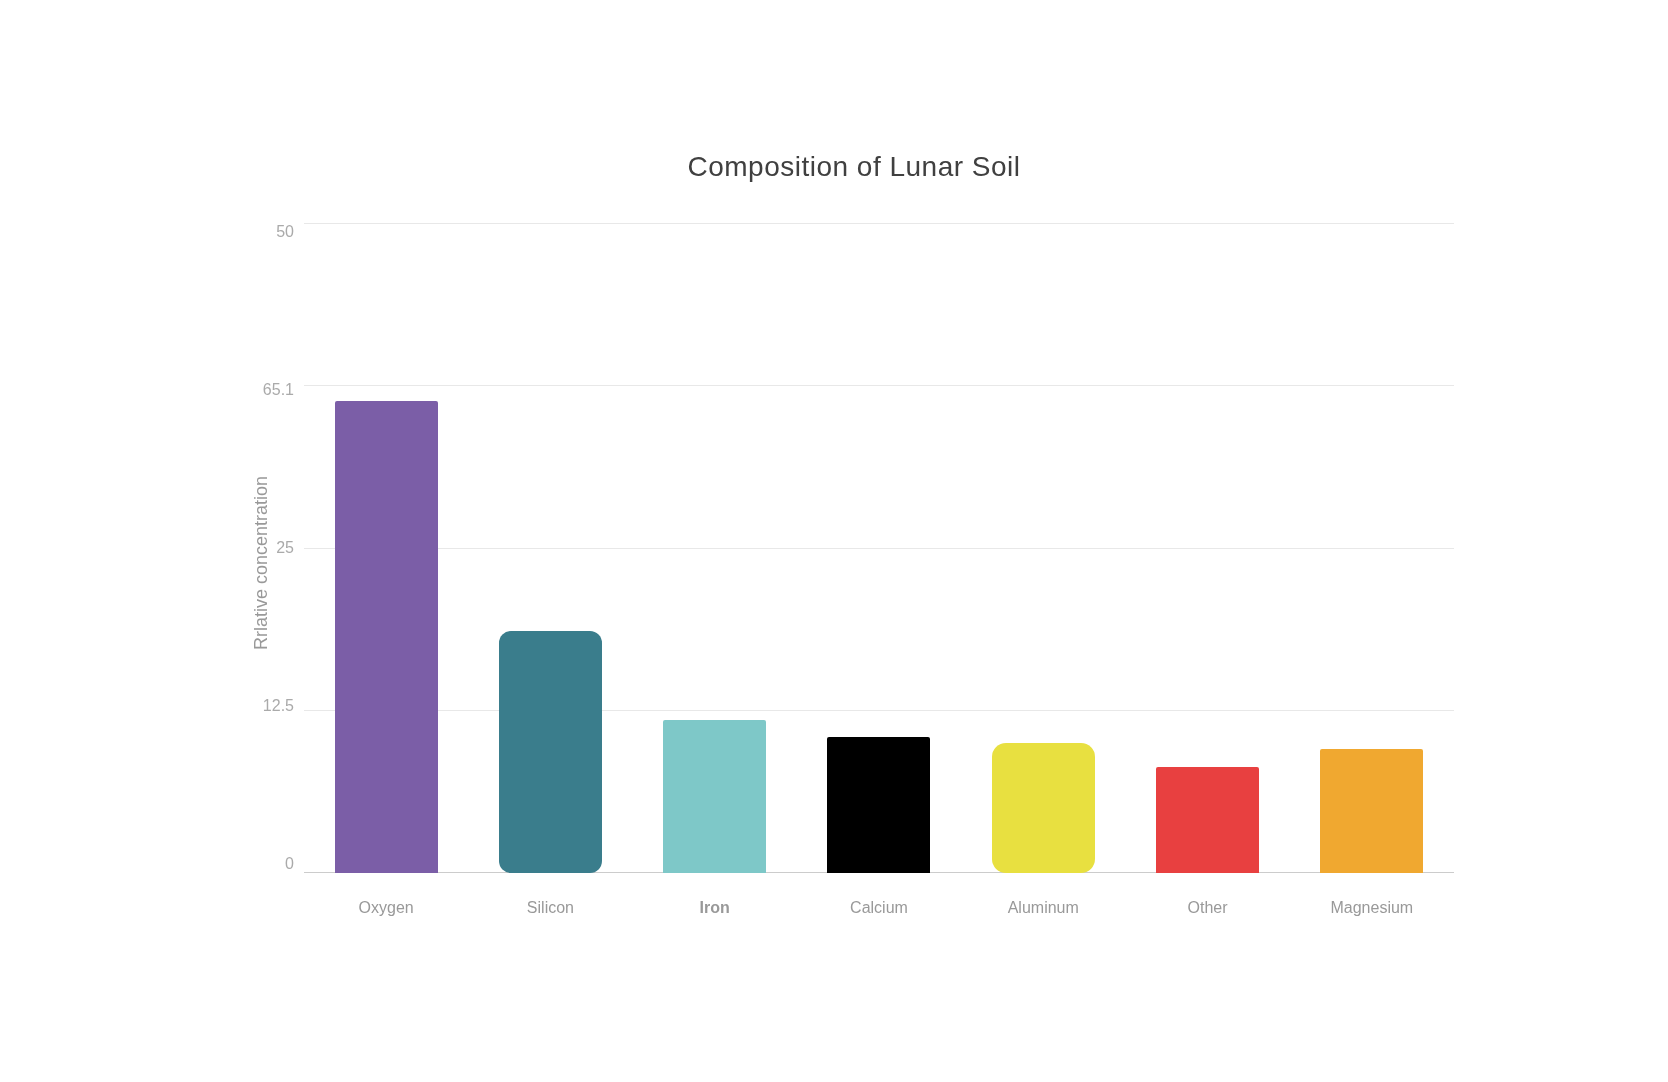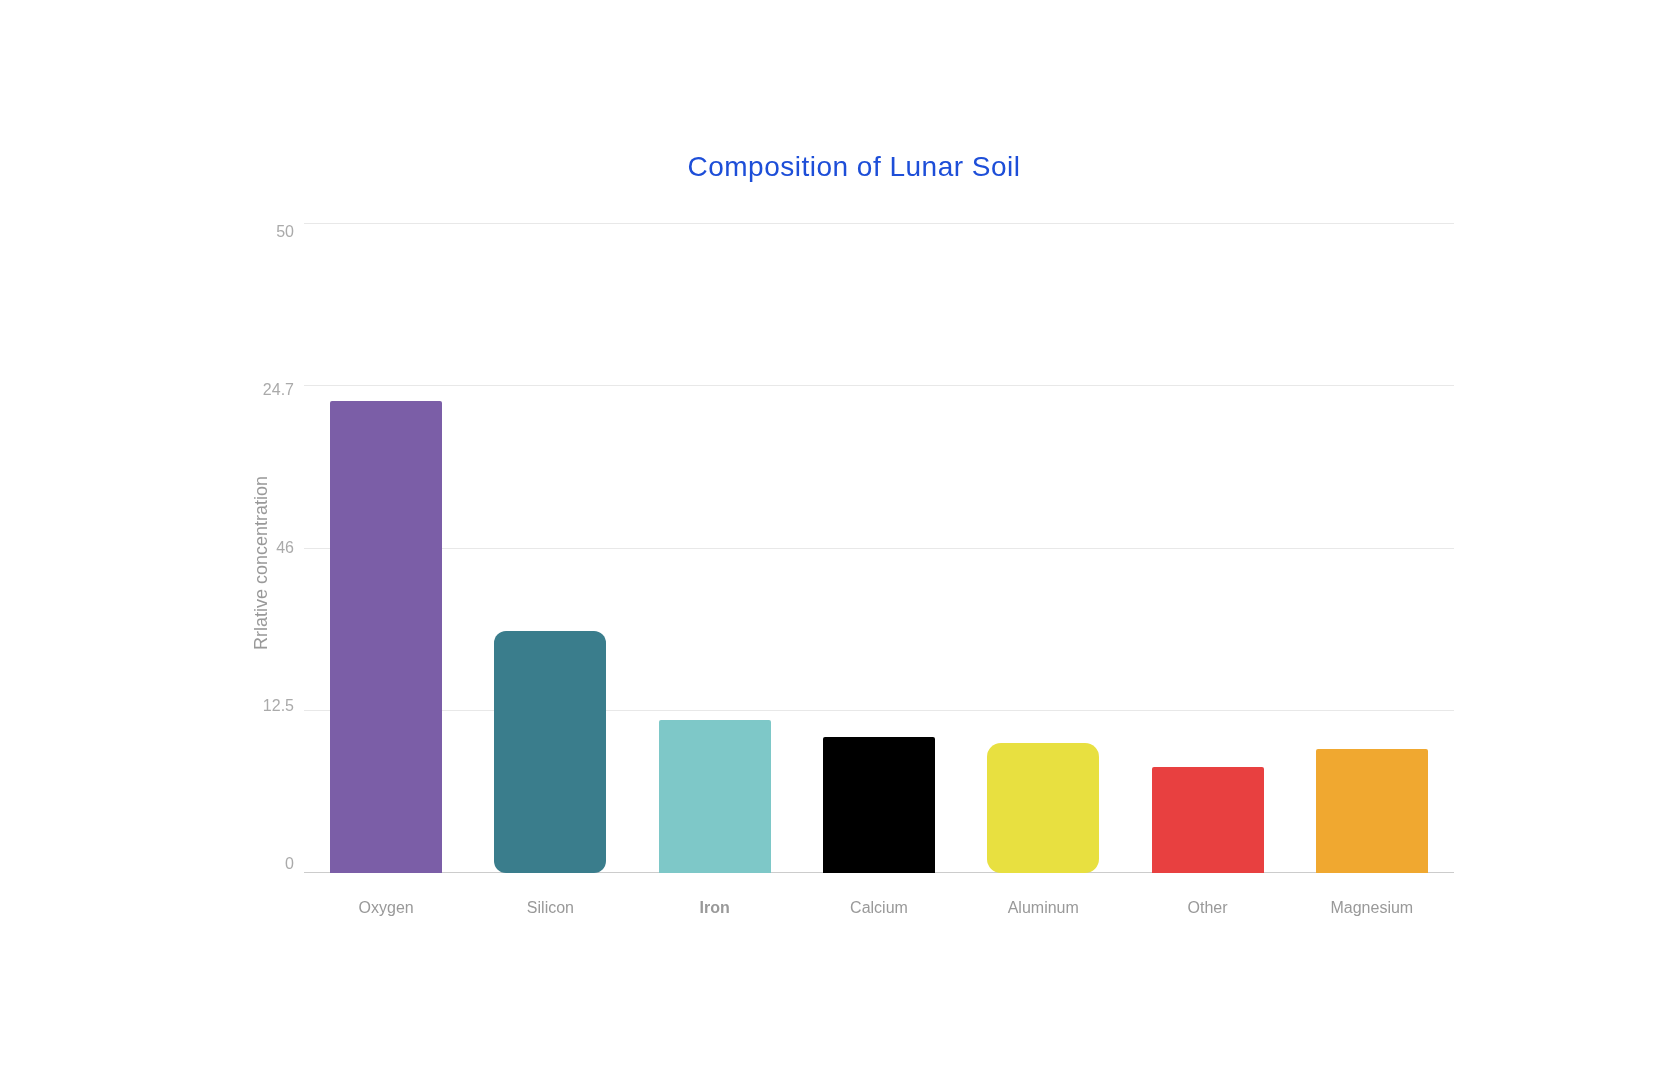--- a/index.html
+++ b/index.html
@@ -14,21 +14,21 @@
     }
     .chart-container {
       width: 1400px;
       height: 900px;
       position: relative;
       padding: 60px 80px 120px 120px;
     }
     .chart-title {
       text-align: center;
       font-size: 28px;
-      color: #1d4ed8;
+      color: #404040;
       font-weight: 400;
       margin-bottom: 40px;
       letter-spacing: 0.5px;
     }
     .chart-area {
       display: flex;
       width: 100%;
       height: 680px;
       position: relative;
     }
@@ -89,21 +89,21 @@
     }
     .bar-group {
       flex: 1;
       display: flex;
       flex-direction: column;
       align-items: center;
       justify-content: flex-end;
       height: 100%;
     }
     .bar {
-      width: 112px;
+      width: 103px;
       border-radius: 2px 2px 0 0;
       position: relative;
     }
     .bar-label {
       margin-top: 14px;
       font-size: 16px;
       color: #999;
       text-align: center;
       position: absolute;
       bottom: -44px;
@@ -122,22 +122,22 @@
   </style>
 </head>
 <body>
 
 <div class="chart-container">
   <div class="chart-title">Composition of Lunar Soil</div>
   <div class="chart-area">
     <div class="y-axis-label">Rrlative concentration</div>
     <div class="y-axis" id="y-axis">
         <div class="y-tick">50</div>
-        <div class="y-tick">24.7</div>
-        <div class="y-tick">46</div>
+        <div class="y-tick">65.1</div>
+        <div class="y-tick">25</div>
         <div class="y-tick">12.5</div>
         <div class="y-tick">0</div>
       </div>
     <div class="chart-body">
       <div class="grid-lines" id="grid-lines">
           <div class="grid-line"></div>
           <div class="grid-line"></div>
           <div class="grid-line"></div>
           <div class="grid-line"></div>
           <div class="grid-line"></div>

